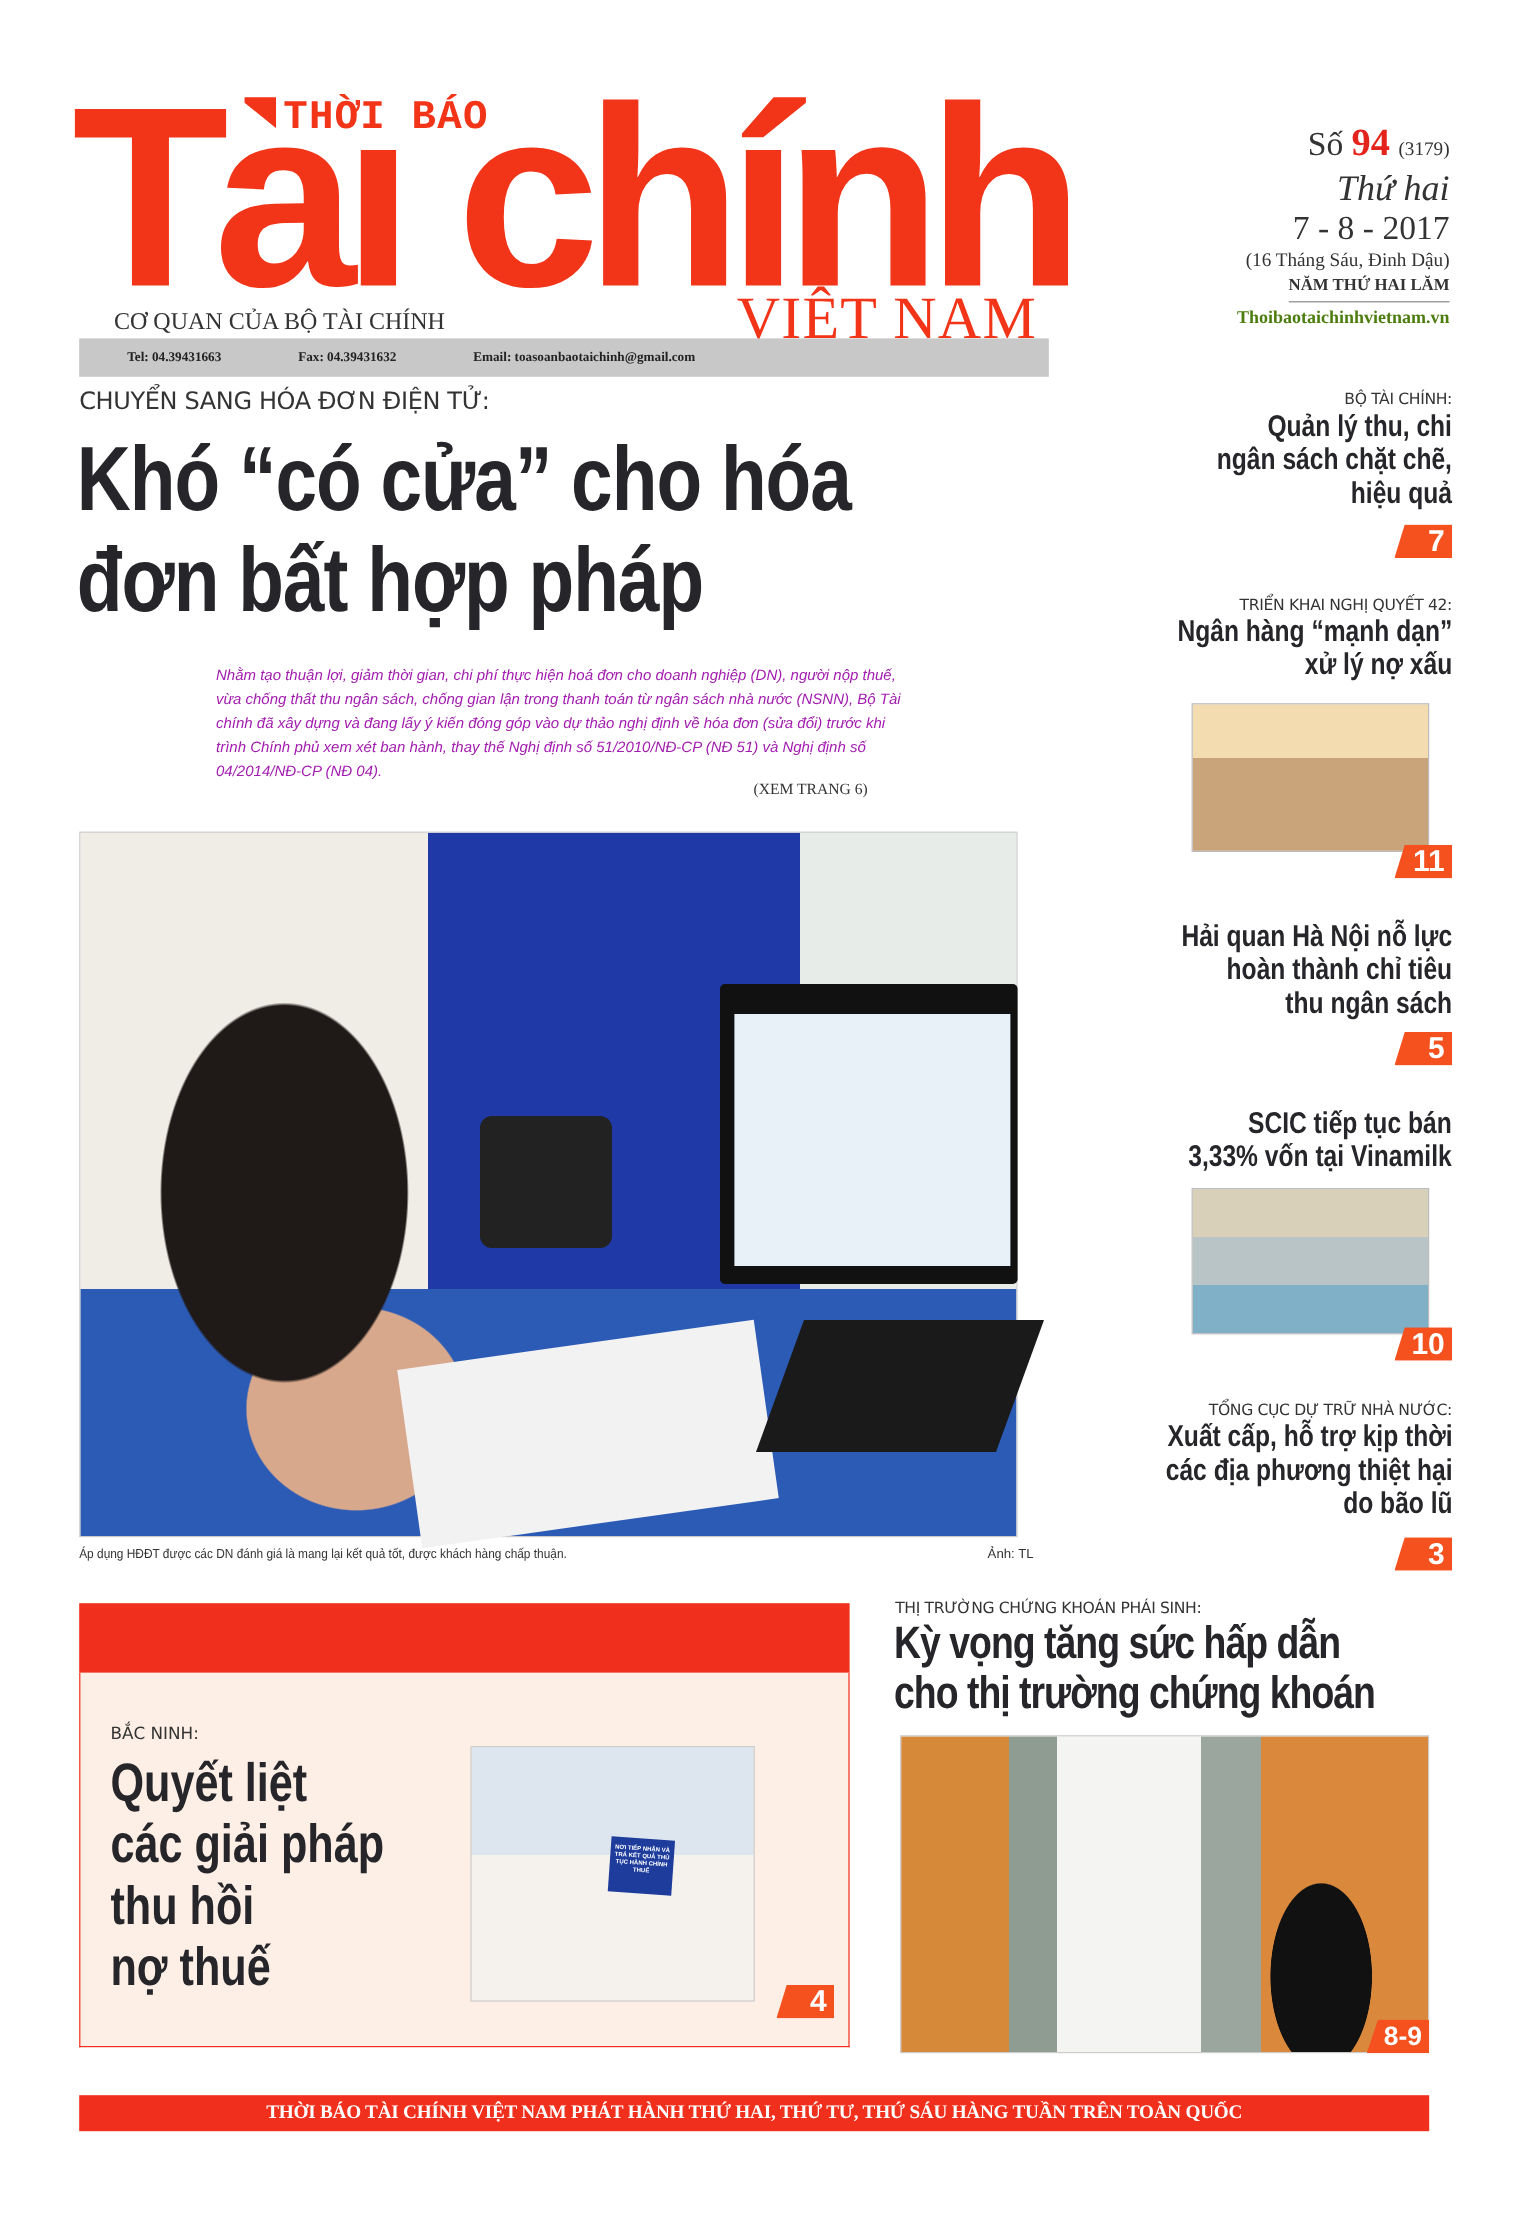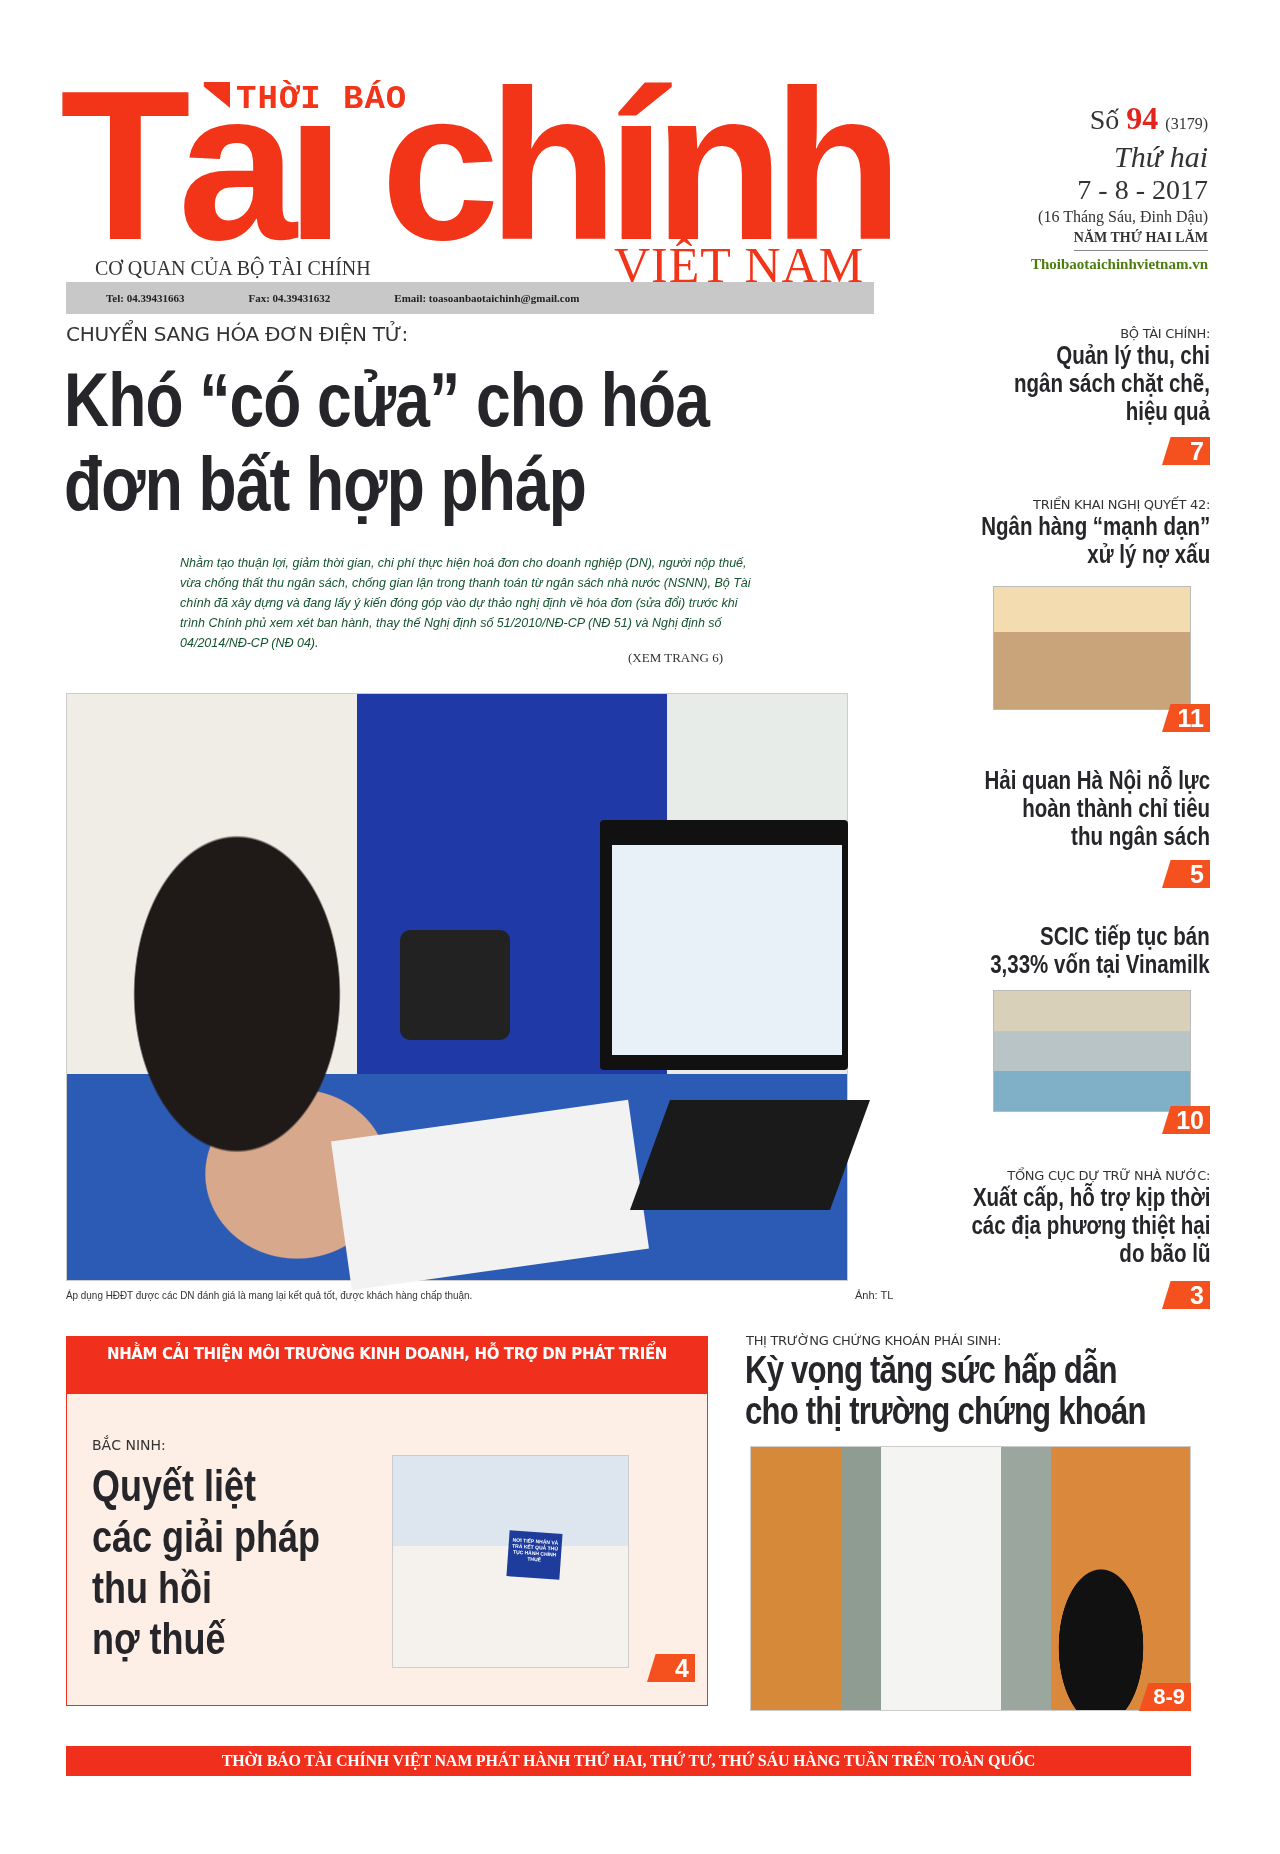--- a/index.html
+++ b/index.html
@@ -21,38 +21,38 @@
   .issue-line .sub { font-size: 16px; }
   .issue-day { font-size: 30px; font-style: italic; line-height: 34px; }
   .issue-date { font-size: 28px; line-height: 32px; }
   .issue-lunar { font-size: 16px; line-height: 22px; }
   .issue-year { font-size: 14px; font-weight: bold; line-height: 20px; border-bottom: 1px solid #888; display: inline-block; padding-bottom: 2px; }
   .issue-web { font-size: 15px; font-weight: bold; color: #4d7c0f; line-height: 26px; }
 
   
   .kicker { font-family: "DejaVu Sans", sans-serif; font-size: 20px; color: #333; white-space: nowrap; letter-spacing: -0.3px; }
   .headline-xl { font-family: "Liberation Sans", sans-serif; font-weight: 900; font-size: 76px; line-height: 84px; color: #26262a; transform: scaleX(0.82); transform-origin: left top; white-space: nowrap; letter-spacing: -1px; }
-  .lede { left: 180px; top: 553px; width: 575px; font-family: "Liberation Sans", sans-serif; font-style: italic; font-size: 12.5px; line-height: 20px; color: #14532d; }
+  .lede { left: 180px; top: 553px; width: 575px; font-family: "Liberation Sans", sans-serif; font-style: italic; font-size: 12.5px; line-height: 20px; color: #a21caf; }
   .see-page { left: 628px; top: 650px; font-family: "Liberation Serif", serif; font-weight: normal; font-size: 13px; color: #333; }
 
   .photo { background: #999; border: 1px solid #ccc; overflow: hidden; }
   .main-photo { left: 66px; top: 693px; width: 782px; height: 588px;
     background:
       radial-gradient(ellipse 170px 260px at 170px 300px, #1f1a18 60%, transparent 61%),
       radial-gradient(ellipse 130px 120px at 230px 480px, #d8a88c 70%, transparent 71%),
       linear-gradient(180deg, transparent 0 380px, #2c5bb6 380px 588px),
       linear-gradient(90deg, #f0ede6 0 290px, #1f3aa6 290px 600px, #e7ece9 600px 782px);
   }
   .monitor { left: 600px; top: 820px; width: 248px; height: 250px; background: #111; border-radius: 4px; }
   .monitor-screen { left: 612px; top: 845px; width: 230px; height: 210px; background: #e8f1f8; }
   .keyboard { left: 650px; top: 1100px; width: 200px; height: 110px; background: #1a1a1a; transform: skewX(-20deg); }
   .paper { left: 340px; top: 1120px; width: 300px; height: 150px; background: #f3f2f2; transform: rotate(-8deg); }
   .phone { left: 400px; top: 930px; width: 110px; height: 110px; background: #222; border-radius: 10px; }
   .caption { left: 66px; top: 1289px; font-family: "Liberation Sans", sans-serif; font-size: 11px; color: #333; transform: scaleX(0.9); transform-origin: left top; white-space: nowrap; }
-  .credit { left: 823px; top: 1289px; font-size: 11px; color: #333; margin-left: 32px; }
+  .credit { left: 823px; top: 1289px; font-size: 11px; color: #333; }
 
   
   .teaser { right: 70px; text-align: right; }
   .t-kicker { font-family: "DejaVu Sans", sans-serif; font-size: 13px; color: #333; white-space: nowrap; letter-spacing: -0.3px; }
   .t-head { font-family: "Liberation Sans", sans-serif; font-weight: 900; font-size: 25px; line-height: 28px; color: #26262a; transform: scaleX(0.82); transform-origin: right top; white-space: nowrap; }
   .page-tag { width: 48px; height: 28px; background: #f4511e; color: #fff; font-family: "Liberation Sans", sans-serif; font-weight: 900; font-size: 25px; line-height: 28px; text-align: right; padding-right: 6px; clip-path: polygon(18% 0, 100% 0, 100% 100%, 0 100%); }
   .t-photo { border: 1px solid #bbb; }
 
   
   .red-banner { left: 66px; top: 1336px; width: 642px; height: 58px; background: #f02f1c; color: #fff; font-family: "DejaVu Sans", sans-serif; font-weight: bold; font-size: 15px; line-height: 22px; text-align: center; padding-top: 7px; letter-spacing: -0.4px; }
@@ -143,21 +143,20 @@
 
 <div class="abs teaser" style="top:1168px;">
   <div class="t-kicker">TỔNG CỤC DỰ TRỮ NHÀ NƯỚC:</div>
   <div class="t-head">Xuất cấp, hỗ trợ kịp thời</div>
   <div class="t-head">các địa phương thiệt hại</div>
   <div class="t-head">do bão lũ</div>
 </div>
 <div class="abs page-tag" style="right:70px; top:1281px;">3</div>
 
 <div class="abs red-banner">
-  <div>NHẰM CẢI THIỆN MÔI TRƯỜNG KINH DOANH, HỖ TRỢ DN PHÁT TRIỂN</div>
 </div>
 <div class="abs promo-box"></div>
 <div class="abs bn-kicker">BẮC NINH:</div>
 <div class="abs bn-head">
   <div>Quyết liệt</div>
   <div>các giải pháp</div>
   <div>thu hồi</div>
   <div>nợ thuế</div>
 </div>
 <div class="abs photo bn-photo"></div>

